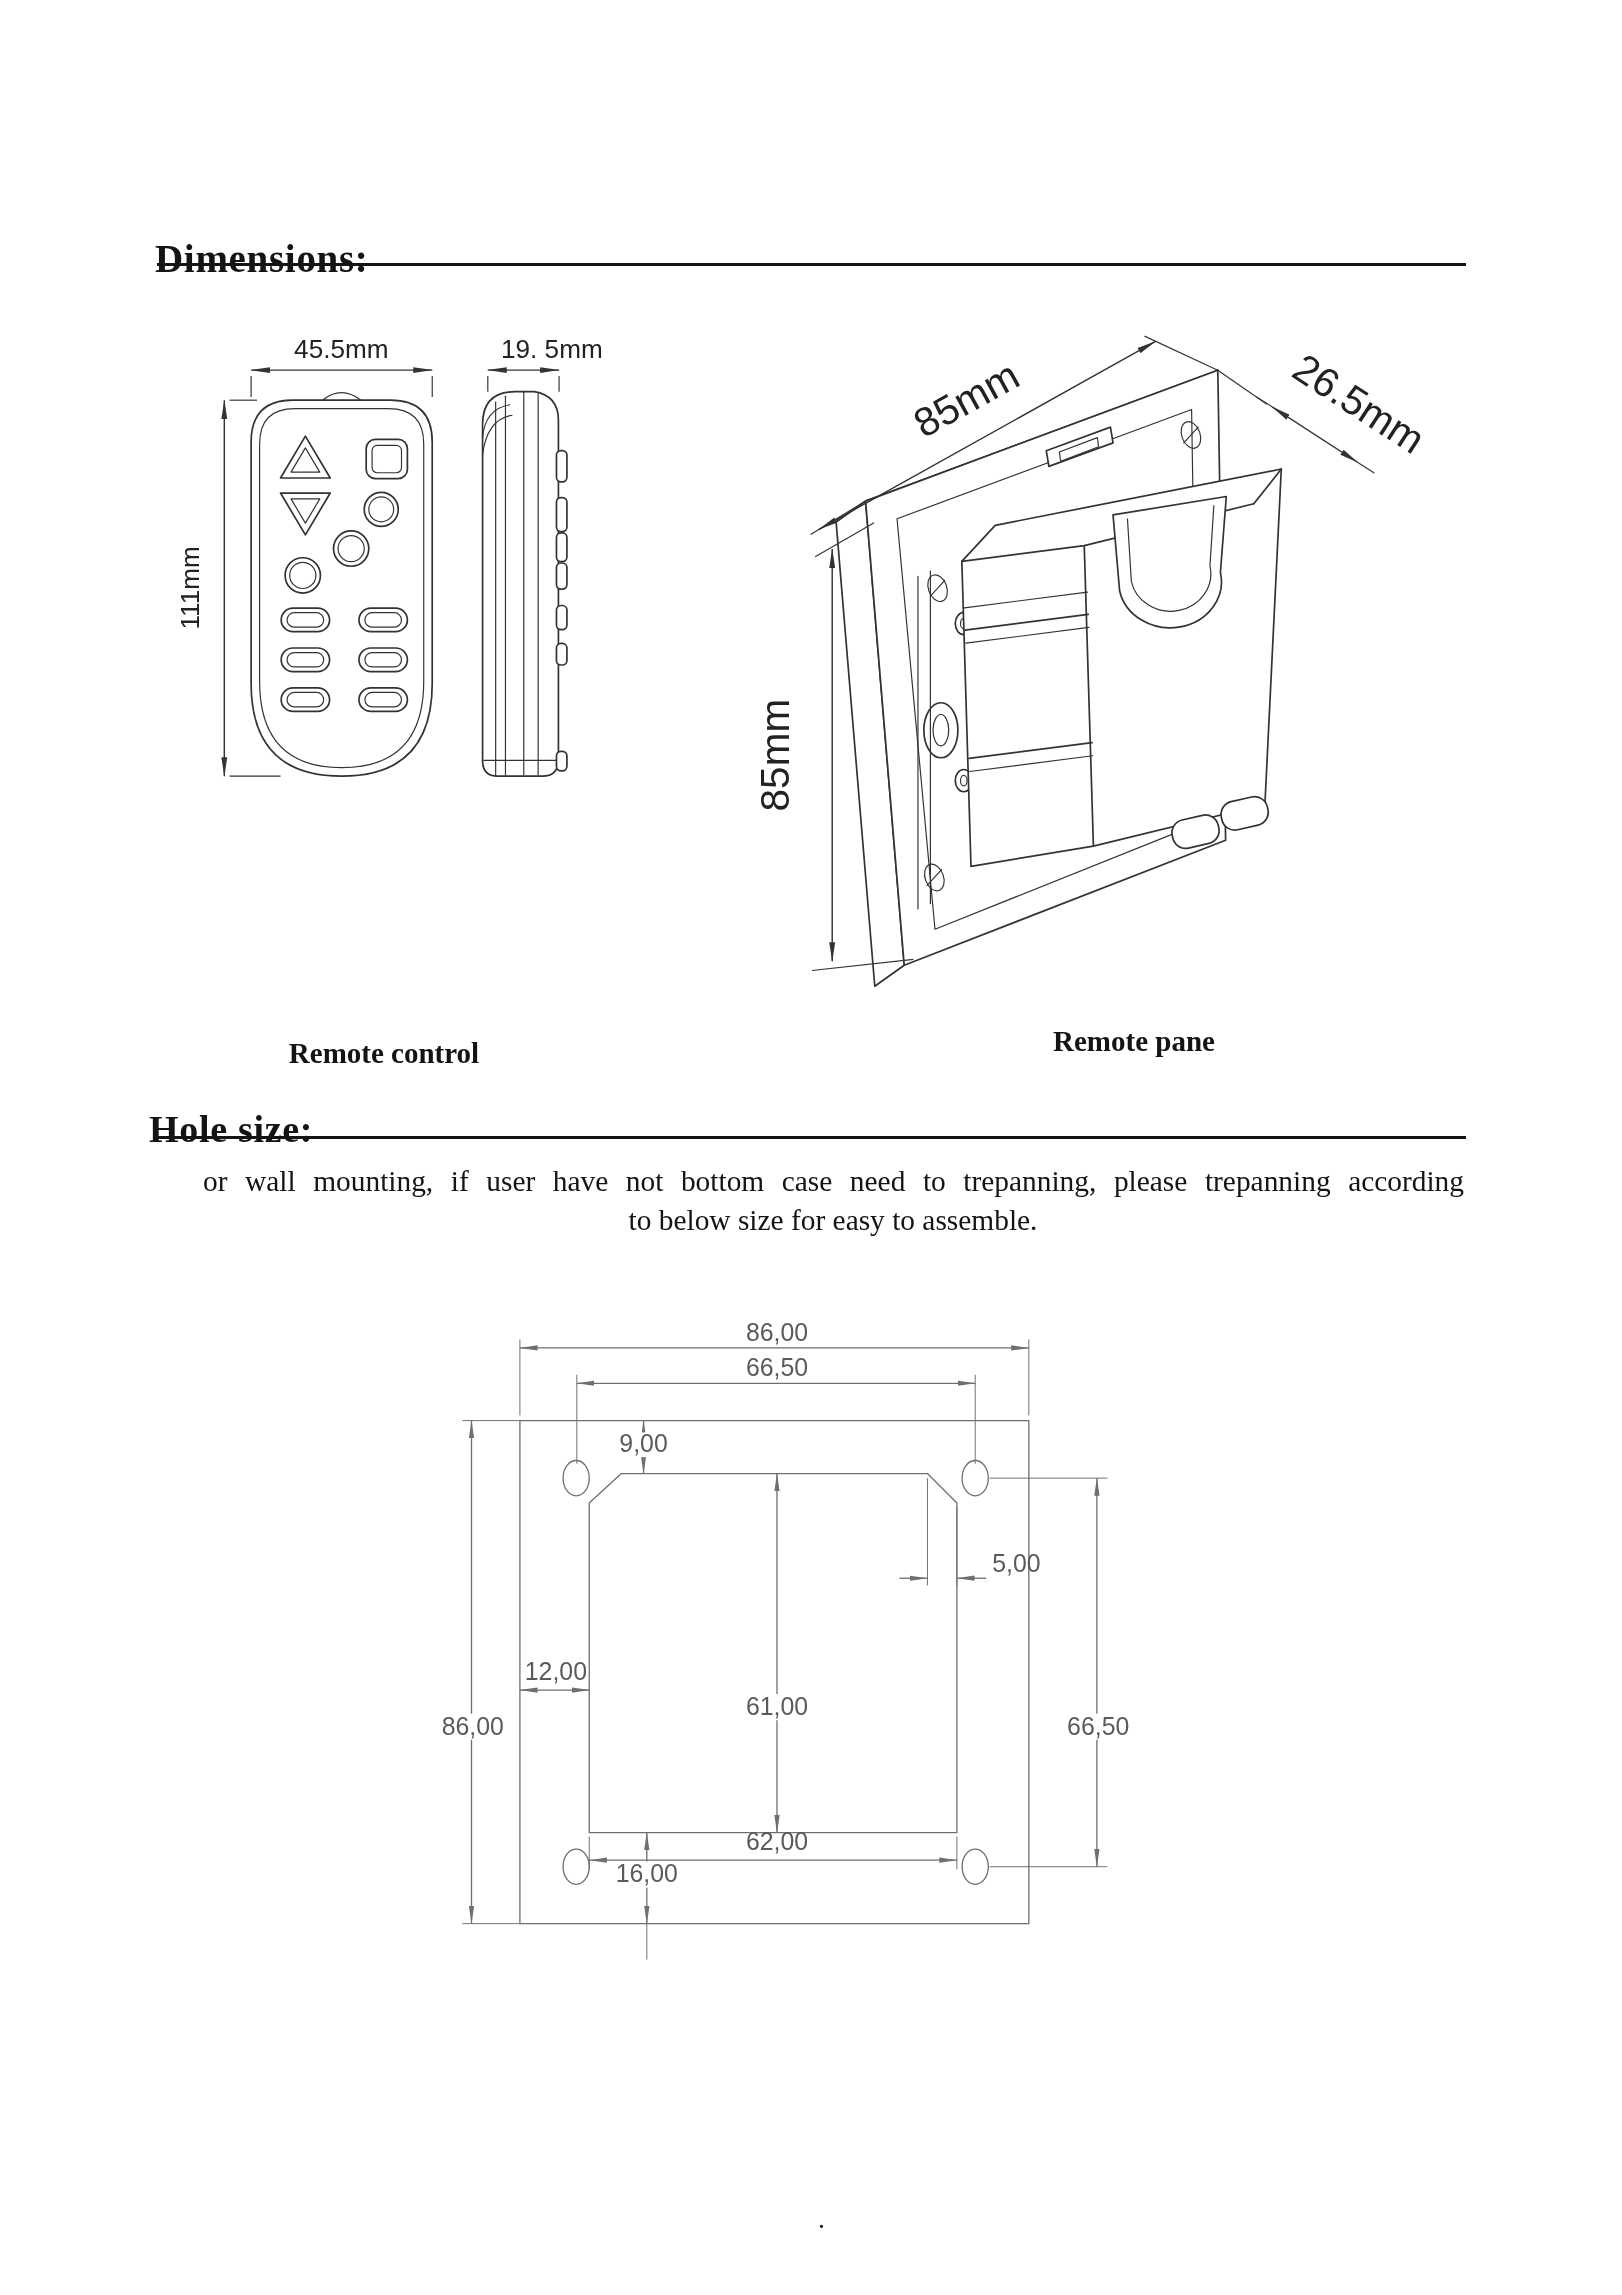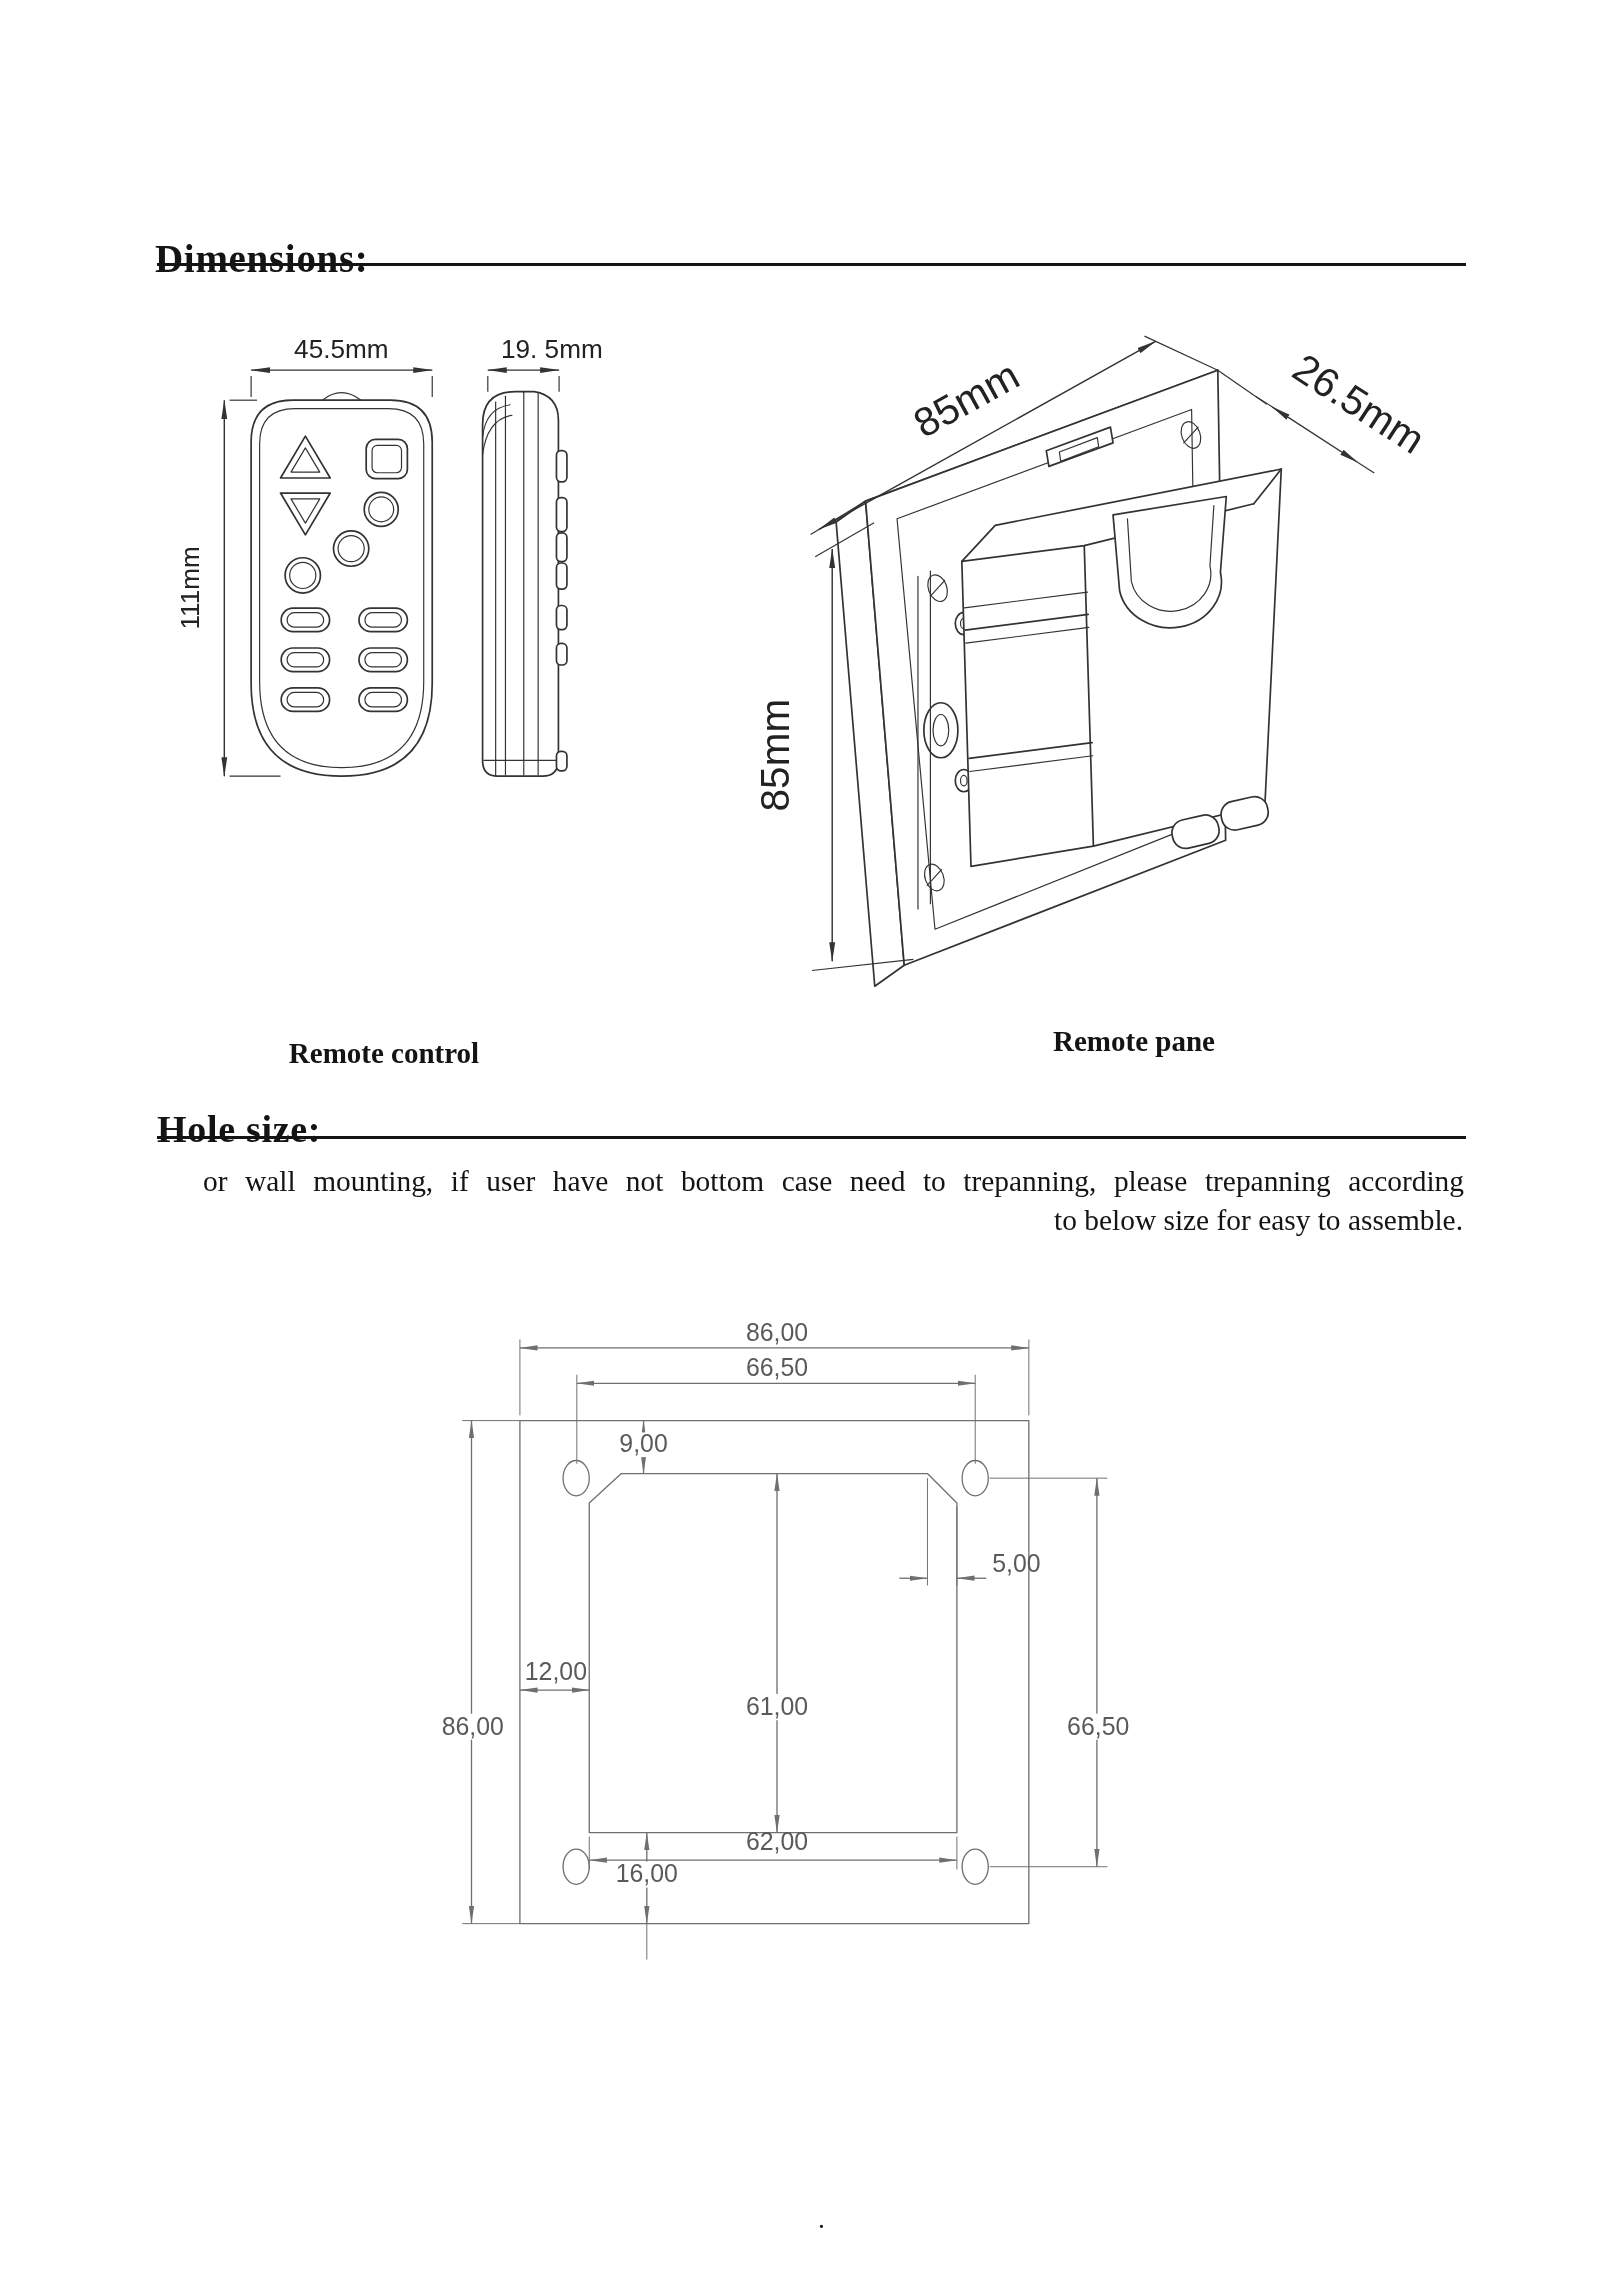--- a/index.html
+++ b/index.html
@@ -11,21 +11,21 @@
   html,body{margin:0;padding:0;}
   body{width:1623px;height:2295px;background:#ffffff;position:relative;
        font-family:"Liberation Serif",serif;color:var(--ink);overflow:hidden;}
   .abs{position:absolute;}
   .h-title{font-weight:bold;font-size:39px;color:var(--ink);letter-spacing:0.7px;margin-top:40px;}
   .rule{height:3.3px;background:var(--ink);}
   .caption{font-weight:bold;font-size:29px;text-align:center;color:var(--ink);}
   .para{font-size:29.4px;line-height:39px;color:var(--ink);width:1303px;}
   .para .jl{text-align:justify;text-align-last:justify;}
   .para .ind{margin-left:43px;width:1261px;}
-  .para .last{margin-left:43px;text-align:right;font-family:Liberation Serif, serif;}
+  .para .last{margin-left:43px;text-align:center;font-family:Liberation Serif, serif;}
   .footer-dot{font-size:27.5px;color:var(--ink);}
   svg.abs{overflow:visible;}
   
   .d{stroke:var(--drawing);stroke-width:2.6;fill:none;stroke-linejoin:round;stroke-linecap:round;}
   .dt{stroke:var(--drawing);stroke-width:1.8;fill:none;stroke-linejoin:round;stroke-linecap:round;}
   .dw{stroke:var(--drawing);stroke-width:2.6;fill:#ffffff;stroke-linejoin:round;}
   .diml{stroke:var(--drawing);stroke-width:2.2;fill:none;}
   .dimx{stroke:var(--drawing);stroke-width:1.8;fill:none;}
   .dimt{font-family:"Liberation Sans",sans-serif;font-size:40px;fill:#222;}
   .dimt2{font-family:"Liberation Sans",sans-serif;font-size:62px;fill:#222;}
@@ -211,21 +211,21 @@
     <line class="dimx" x1="1245" y1="850" x2="1335" y2="798"></line>
     <line class="dimx" x1="1240" y1="1482" x2="1395" y2="1465"></line>
     <line class="diml" x1="1271" y1="838" x2="1271" y2="1468" marker-start="url(#asD)" marker-end="url(#aeD)"></line>
     <text class="dimt2" transform="translate(1205,1153) rotate(-90)" text-anchor="middle">85mm</text>
   </g>
 </svg>
 
 <div class="abs caption" style="left:266px;top:1025px;width:236px;margin-top:12px;">Remote control</div>
 <div class="abs caption" style="left:1016px;top:1025px;width:236px;">Remote pane</div>
 
-<div class="abs h-title" style="left:157px;top:1067px;font-size:38px;">Hole size:</div>
+<div class="abs h-title" style="left:149px;top:1067px;font-size:38px;">Hole size:</div>
 <div class="abs rule" style="left:157px;top:1136px;width:1309px;"></div>
 
 <div class="abs para" style="left:160px;top:1162px;">
   <div class="jl ind">or wall mounting, if user have not bottom case need to trepanning, please trepanning according</div>
   <div class="last">to below size for easy to assemble.</div>
 </div>
 
 <svg class="abs" style="left:393px;top:1296px;" width="785" height="694" viewBox="600 1980 1200 1060">
   <defs>
     <marker id="aeG" markerWidth="28" markerHeight="10" refX="27" refY="5" orient="auto" markerUnits="userSpaceOnUse">

